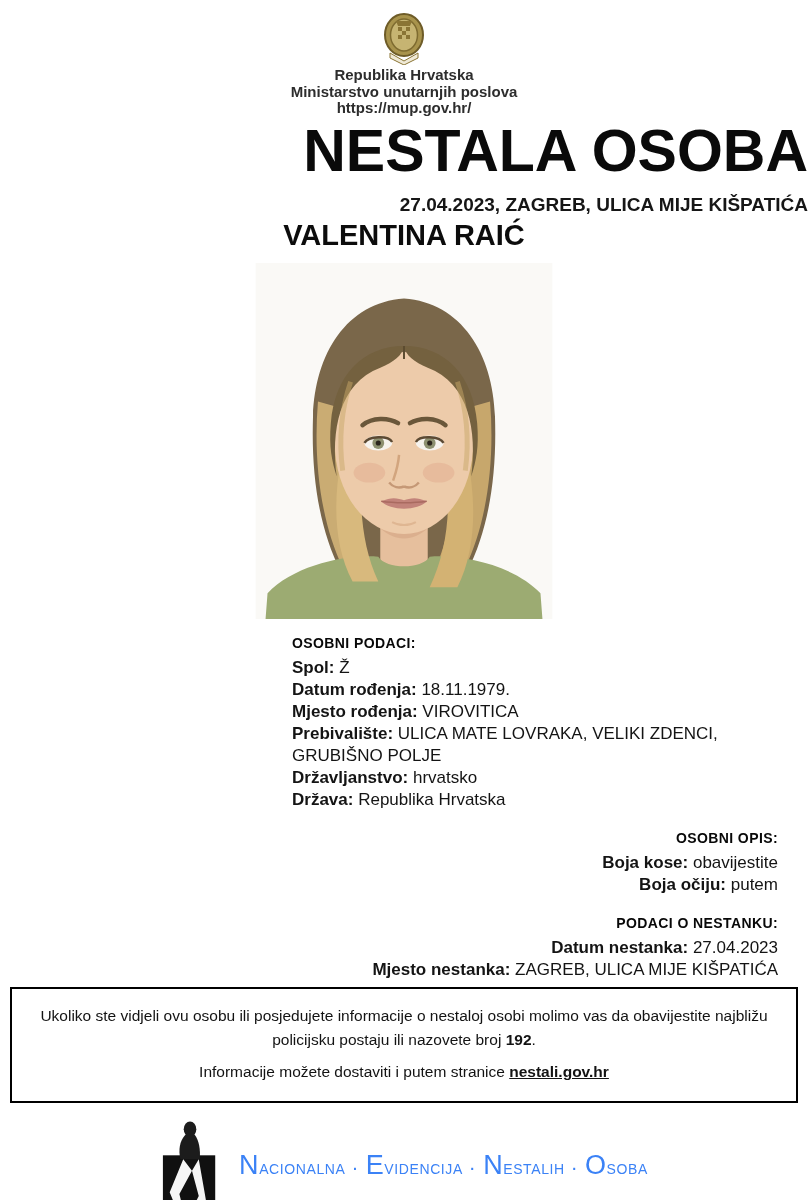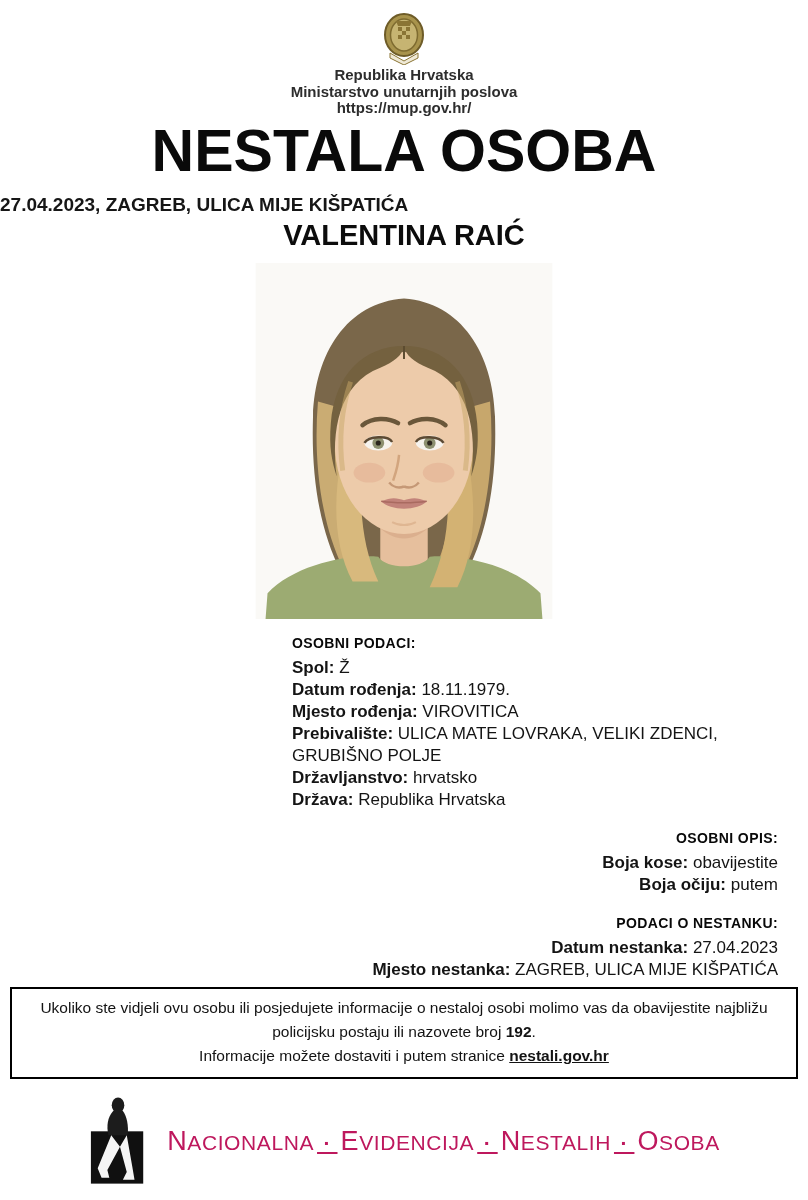--- a/index.html
+++ b/index.html
@@ -5,42 +5,42 @@
   html,body{margin:0;padding:0;}
   body{
     width:808px;height:1200px;overflow:hidden;background:#ffffff;
     font-family:"Liberation Sans", sans-serif;color:#111;
     -webkit-font-smoothing:antialiased;
   }
   .top{ text-align:center; padding-top:13px; }
   .emblem{ display:block; margin:0 auto 2px auto; }
   .gov-lines{ font-weight:bold; font-size:15px; line-height:16.5px; color:#2d2d2d; }
   .title{
-    text-align:center; font-size:59px; font-weight:bold; line-height:1.05;
+    text-align:right; font-size:59px; font-weight:bold; line-height:1.05;
     margin-top:4px; color:#0a0a0a; letter-spacing:0px;
   }
-  .incident{ text-align:left; font-weight:bold; font-size:19px; margin-top:12px; color:#161616;}
+  .incident{ text-align:right; font-weight:bold; font-size:19px; margin-top:12px; color:#161616;}
   .name{ text-align:center; font-weight:bold; font-size:29px; margin-top:3px; color:#0c0c0c;}
   .photo-wrap{ width:298px; height:356px; margin:11px auto 0 auto; }
   .photo-wrap svg{ display:block; }
   .sections{ margin:13px 30px 0 292px; font-size:17px; color:#141414;}
   .section + .section{ margin-top:16px;text-align:right; }
   .sec-heading{ font-weight:bold; font-size:14px; letter-spacing:0.4px; line-height:22px; margin-bottom:3px; color:#080808;}
   .field{ line-height:22px; max-width:486px; }
   .flabel{ font-weight:bold; }
   .notice{
     margin:6px 10px 0 10px; border:2px solid #000;
     padding:7px 14px 9px 14px; text-align:center;
     font-size:15.5px; line-height:24px; color:#131313;
   }
-  .notice p{ margin:0; }
+  .notice p{ margin:8px; }
   .b{ font-weight:bold; }
   .u{ text-decoration:underline; }
   .footer{ margin-top:16px; display:flex; align-items:center; justify-content:center; gap:17px; }
-  .wordmark{ font-size:21px; color:#be185d; letter-spacing:0.6px; white-space:nowrap;text-decoration:underline; }
+  .wordmark{ font-size:14px; color:#3b82f6; letter-spacing:0.6px; white-space:nowrap; }
   .fword{ display:inline-block; text-transform:uppercase; }
   .fword::first-letter{ font-size:27px; }
   .sep{ margin:0 3px; font-weight:bold; }
 </style>
 </head>
 <body>
 
 <div class="top">
   <svg class="emblem" width="48" height="52" viewBox="0 0 48 52">
     <ellipse cx="24" cy="22" rx="19" ry="21" fill="#a8934c"></ellipse>

